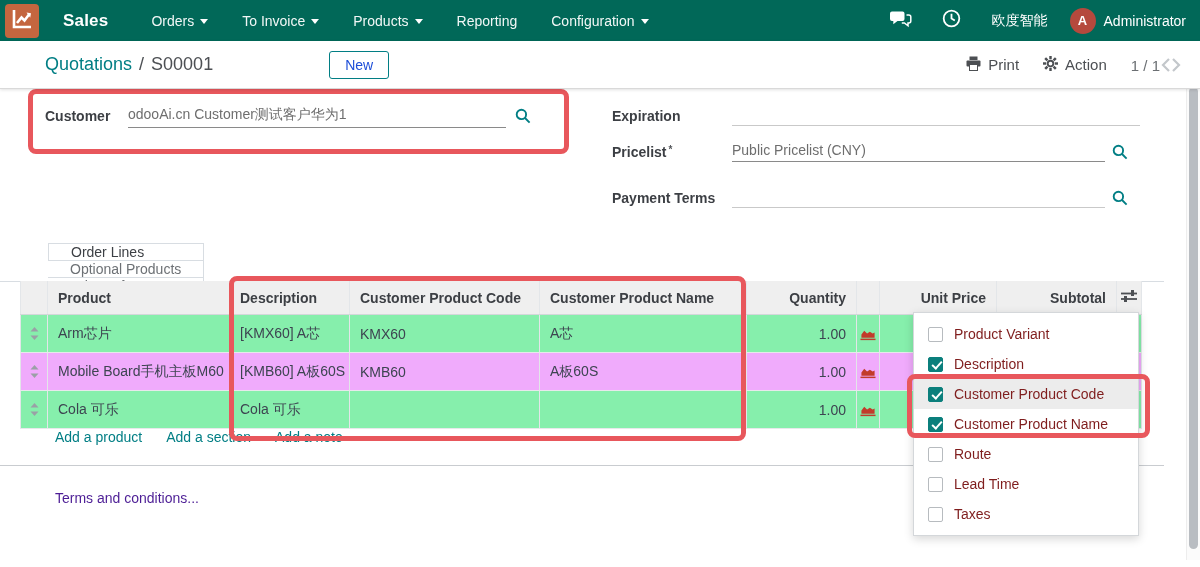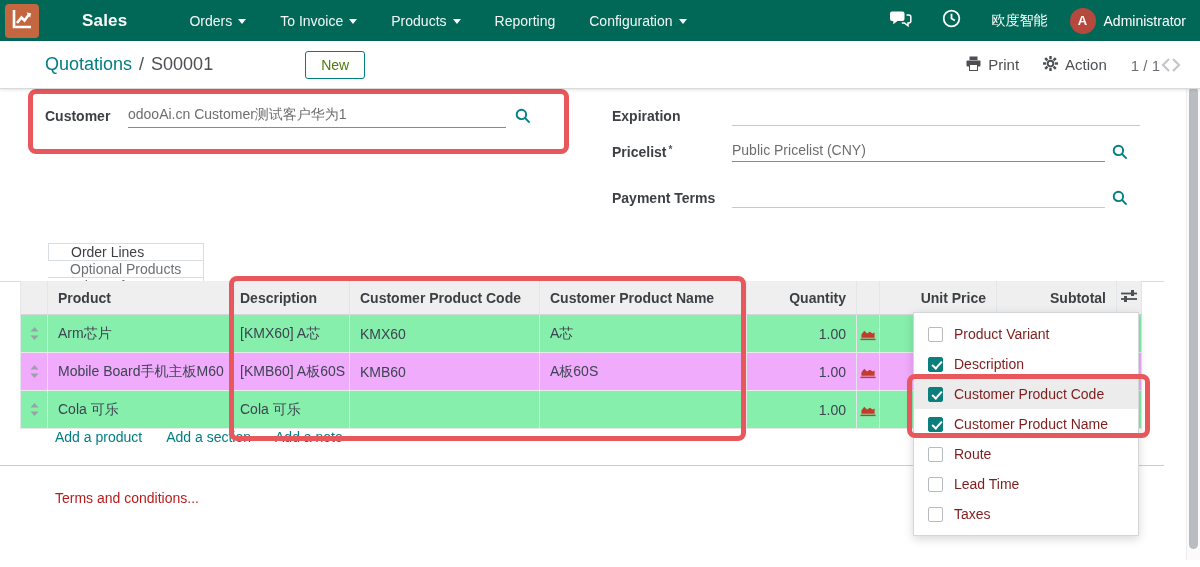--- a/index.html
+++ b/index.html
@@ -1,21 +1,21 @@
 <!DOCTYPE html>
 <html><head>
 <meta charset="utf-8">
 <style>
   * { margin:0; padding:0; box-sizing:border-box; }
   html,body { width:1200px; height:567px; overflow:hidden; background:#fff;
     font-family:"Liberation Sans", sans-serif; }
 
   
   .navbar { position:absolute; left:0; top:0; width:1200px; height:41px;
-    background:#016858; display:flex; align-items:center; color:#fff;gap:19px; }
+    background:#016858; display:flex; align-items:center; color:#fff; }
   .logo { width:34px; height:34px; margin-left:5px; border-radius:4px;
     background:#c4663f; display:flex; align-items:center; justify-content:center; }
   .app-name { font-size:17px; font-weight:700; margin-left:24px; letter-spacing:.2px; }
   .nav-menu { display:flex; margin-left:26px; }
   .nav-item { font-size:14px; padding:0 17px; height:41px; display:flex;
     align-items:center; gap:6px; cursor:pointer; color:rgba(255,255,255,.95); }
   .caret { width:0; height:0; border-left:4px solid transparent;
     border-right:4px solid transparent; border-top:5px solid #fff; margin-top:2px; }
   .nav-right { margin-left:auto; display:flex; align-items:center; gap:0; }
   .nav-icon-btn { padding:0 15px; height:41px; display:flex; align-items:center; cursor:pointer; }
@@ -25,21 +25,21 @@
     font-size:13px; font-weight:700; display:flex; align-items:center; justify-content:center; }
   .user-name { font-size:14px; }
 
   
   .control-panel { position:absolute; left:0; top:41px; width:1200px; height:48px;
     background:#fff; display:flex; align-items:center; border-bottom:1px solid #d9d9d9;
     box-shadow:0 1px 3px rgba(0,0,0,.12); z-index:50; }
   .breadcrumb { margin-left:45px; font-size:18px; display:flex; gap:7px; align-items:center; }
   .bc-parent { color:#017e84; cursor:pointer; }
   .bc-sep, .bc-current { color:#4c4f53; }
-  .btn-new { margin-left:92px; border:1px solid #017e84; color:#4d7c0f; background:#fff;
+  .btn-new { margin-left:116px; border:1px solid #017e84; color:#1d4ed8; background:#fff;
     font-size:14px; padding:5px 15px; border-radius:3px; cursor:pointer;
     font-family:"Liberation Sans", sans-serif; }
   .cp-right { margin-left:auto; display:flex; align-items:flex-end; gap:24px; margin-right:18px; }
   .cp-btn { display:flex; align-items:center; gap:7px; font-size:15px; color:#4c4f53; cursor:pointer; }
   .pager { display:flex; align-items:center; }
   .pager-count { font-size:15px; color:#6b6f73; }
   .pager-arrow { cursor:pointer; display:flex; align-items:center; }
 
   
   .sheet { position:absolute; left:0; top:82px; width:1200px; height:478px; background:#fff; }
@@ -79,21 +79,21 @@
   .c-qty  { width:110px; justify-content:flex-end; }
   .c-chart{ width:23px; padding:0 3px; justify-content:center; }
   .c-unit { width:117px; justify-content:flex-end; }
   .c-sub  { width:120px; justify-content:flex-end; }
   .c-gear { width:25px; padding:0; justify-content:center; cursor:pointer; }
 
   .links-row { position:absolute; left:55px; top:347px; display:flex; gap:24px; }
   .tbl-link { color:#017e84; font-size:14px; cursor:pointer; }
 
   .divider { position:absolute; left:0; top:383px; width:1164px; border-top:1px solid #c9ccd0; }
-  .terms { position:absolute; left:55px; top:408px; font-size:14px; color:#b91c1c; cursor:text; }
+  .terms { position:absolute; left:55px; top:408px; font-size:14px; color:#4c1d95; cursor:text; }
 
   
   .col-menu { position:absolute; left:913px; top:230px; width:226px; background:#fff;
     border:1px solid #d4d7da; box-shadow:0 3px 9px rgba(0,0,0,.16); z-index:10; padding:6px 0; }
   .cm-item { height:30px; display:flex; align-items:center; padding-left:14px; gap:11px;
     cursor:pointer; font-size:14px; color:#7f1d1d; }
   .cm-item.hover { background:#ececec; }
   .cb { width:15px; height:15px; border:1px solid #b7bbbf; border-radius:2px; background:#fff;
     position:relative; flex:0 0 auto; }
   .cb.checked { background:#0b7f7c; border-color:#0b7f7c; }

